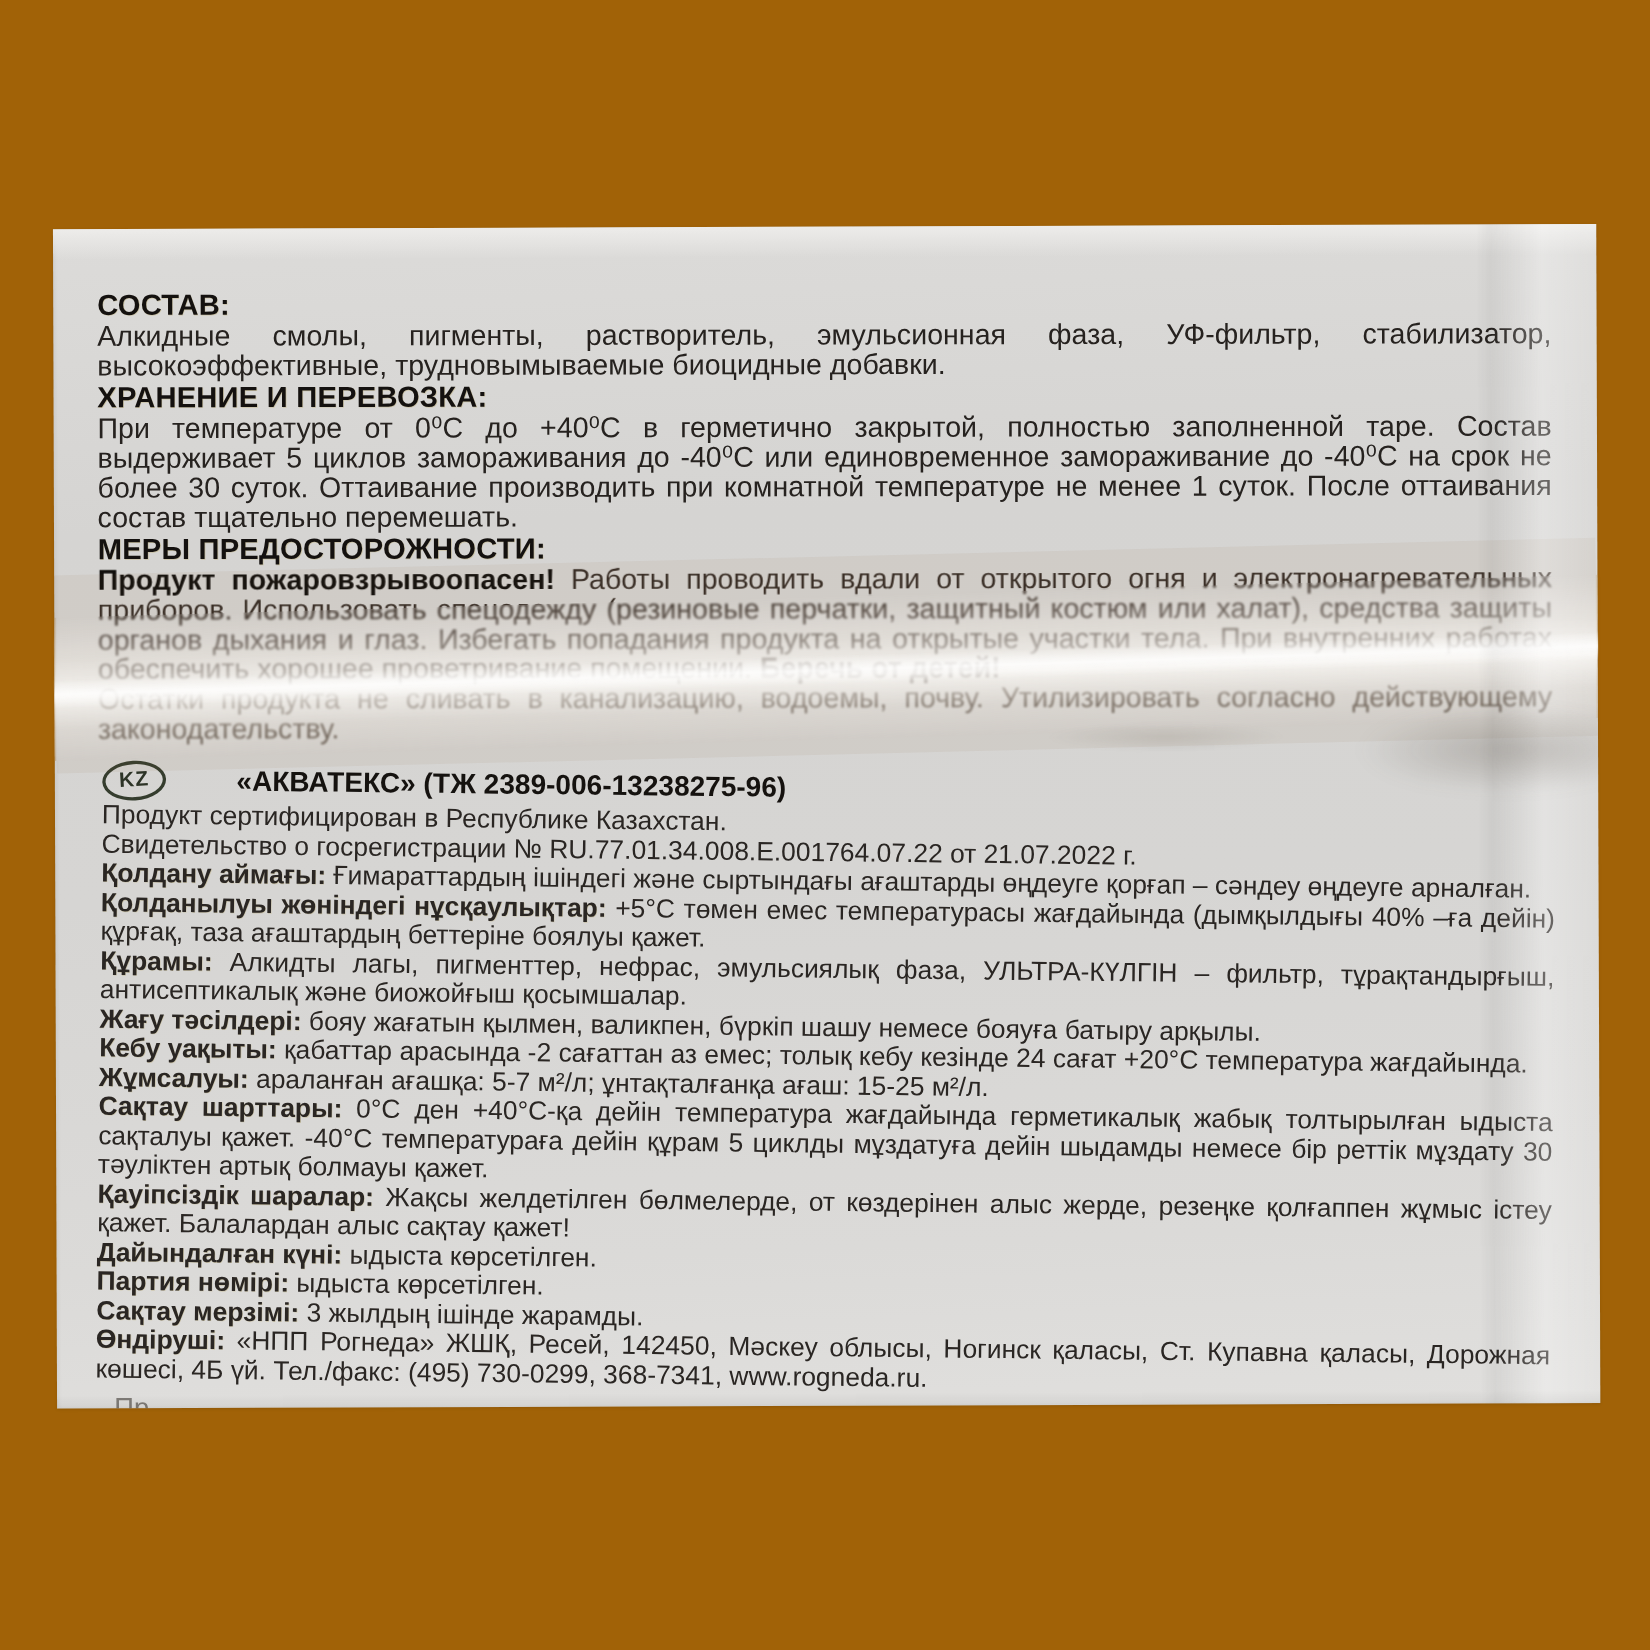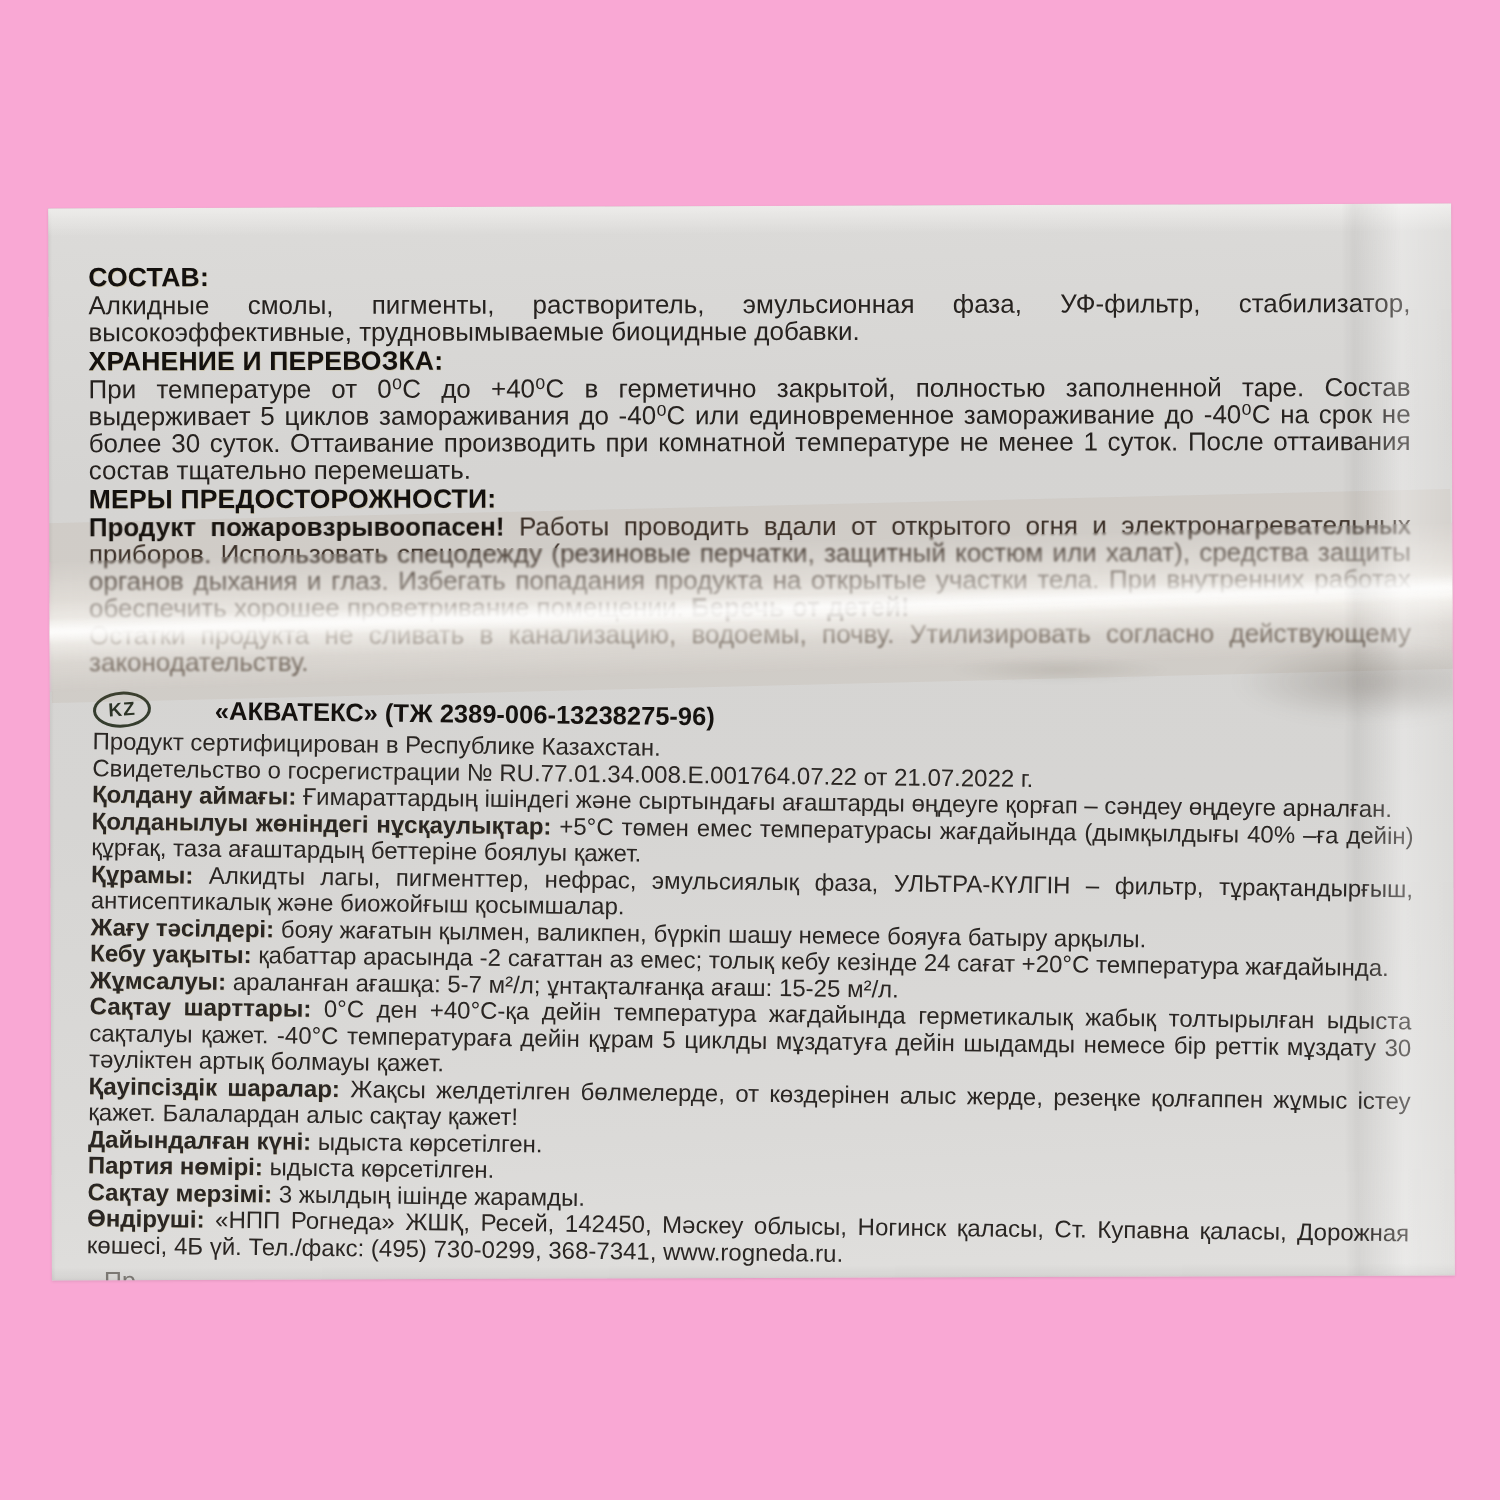--- a/index.html
+++ b/index.html
@@ -1,19 +1,19 @@
 <!DOCTYPE html>
 <html><head>
 <meta charset="utf-8">
 <style>
   html, body { margin: 0; padding: 0; background: #ffffff; }
   .photo {
     position: relative;
     width: 1500px; height: 1500px;
-    background: #f9a8d4;
+    background: #a16207;
     overflow: hidden;
     font-family: "Liberation Sans", "DejaVu Sans", sans-serif;
   }
   .sheet {
     position: absolute;
     left: 50px; top: 206px;
     width: 1403px; height: 1072px;
     background: linear-gradient(178deg, #dcdbd9 0%, #d5d4d2 25%, #d6d5d3 55%, #dbdad8 85%, #e0dfdd 100%);
     box-shadow: 0 1px 3px rgba(0,0,0,0.10), inset 2px 0 3px rgba(0,0,0,0.05);
     transform: rotate(-0.2deg);

